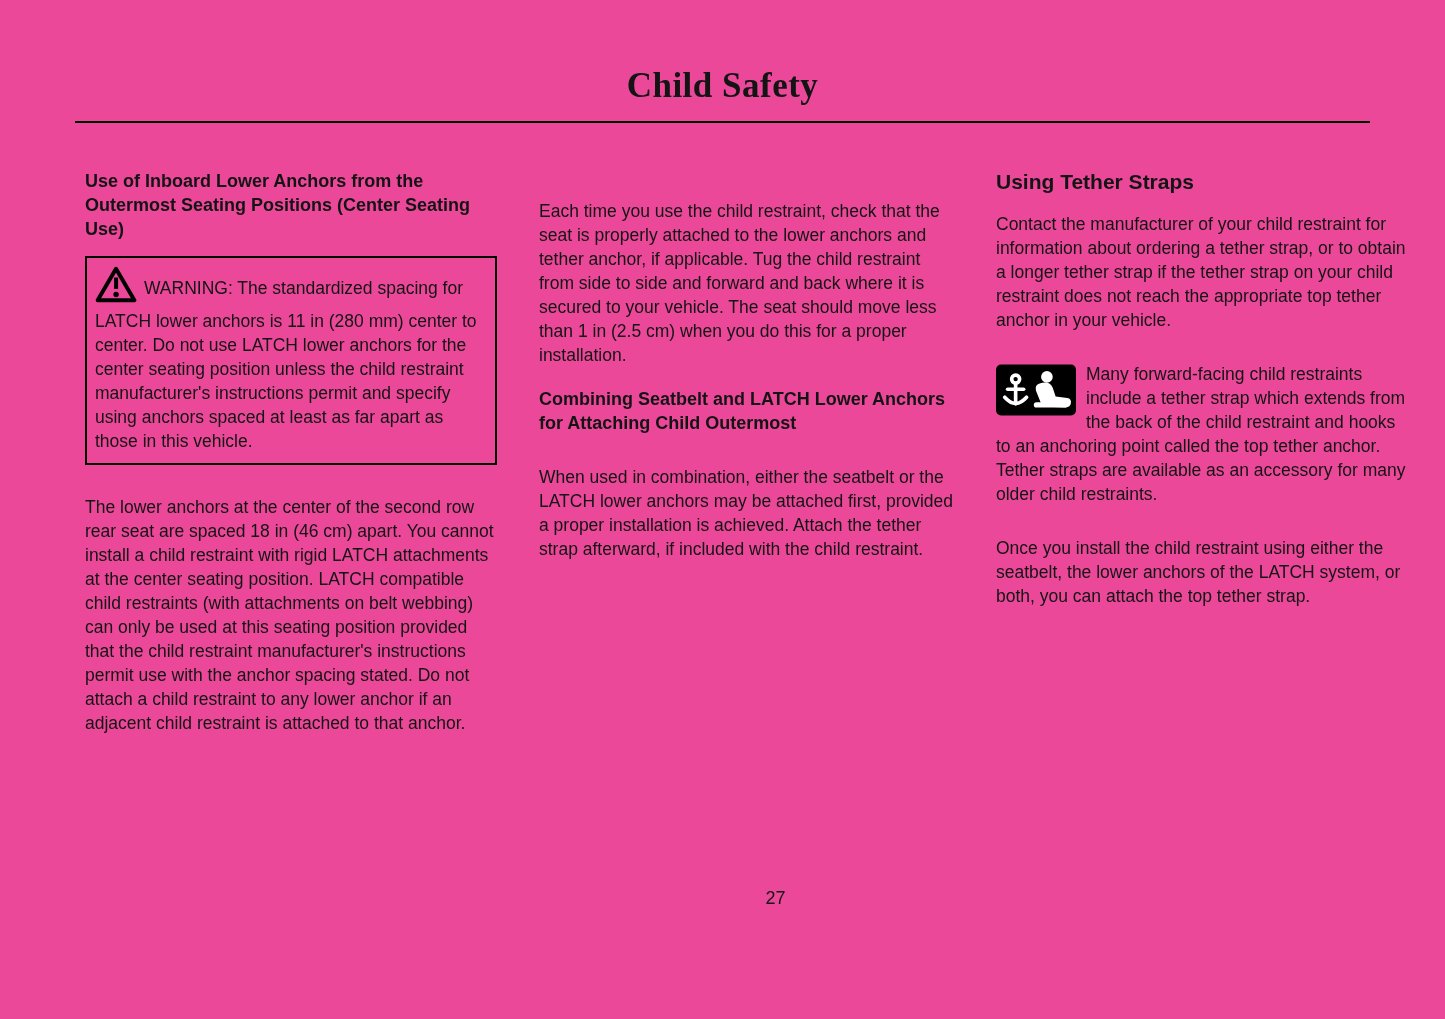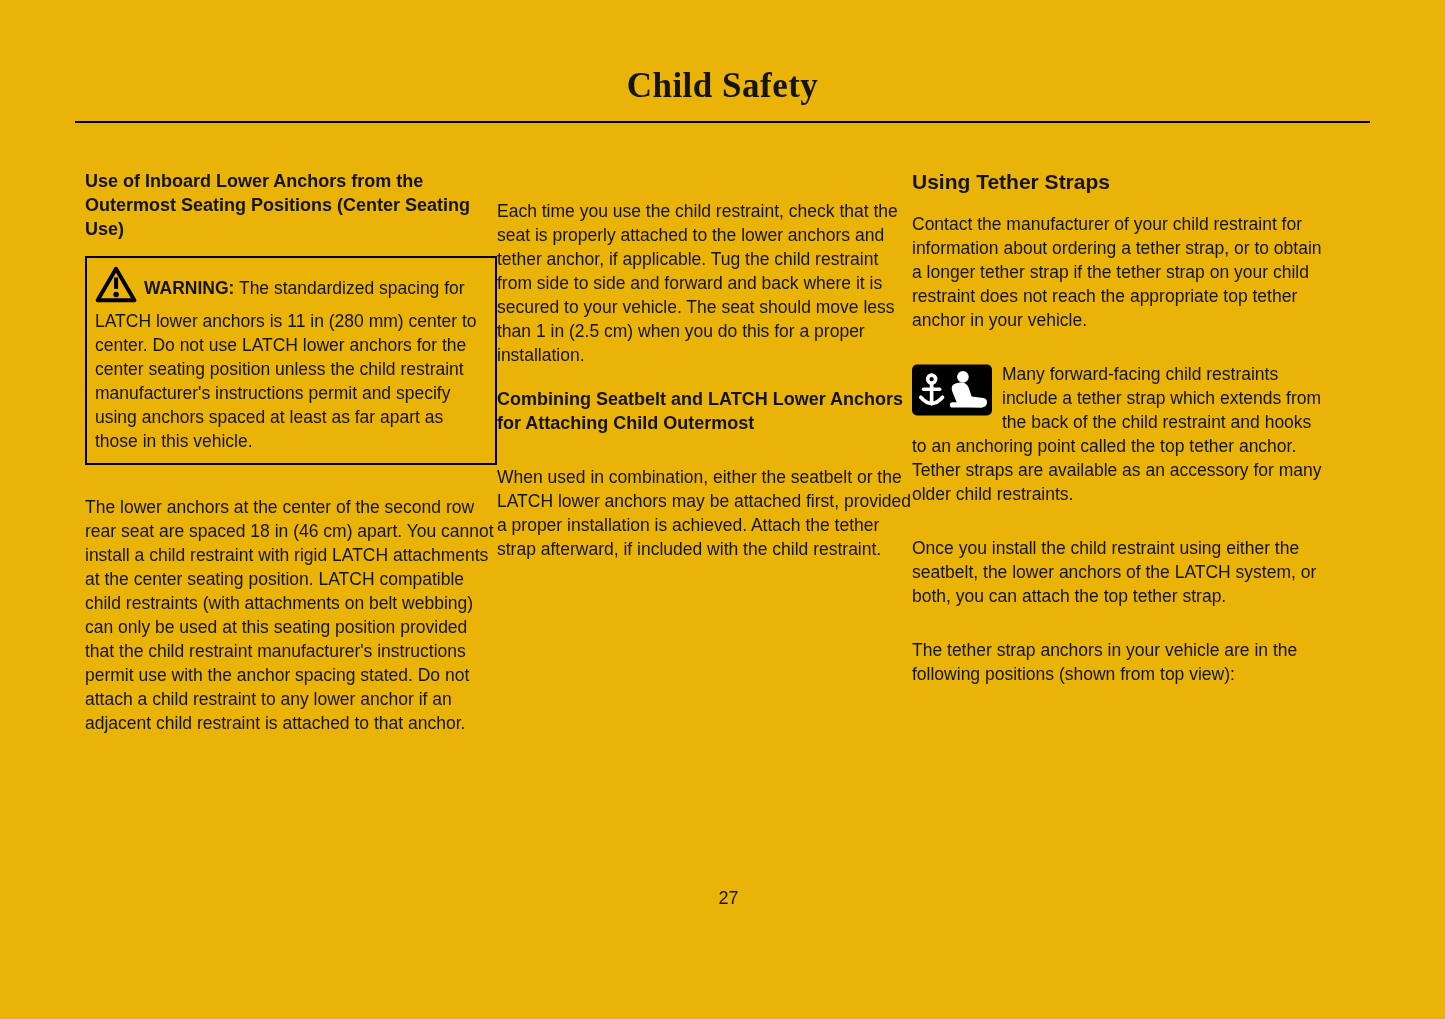--- a/index.html
+++ b/index.html
@@ -3,39 +3,40 @@
 <meta charset="utf-8">
 <style>
   * { margin: 0; padding: 0; box-sizing: border-box; }
   html, body { background: #ffffff; }
   body {
     width: 1445px; height: 1019px;
     font-family: "Liberation Sans", sans-serif;
     color: #141414;
     overflow: hidden;
   }
-  .page { position: relative; width: 1445px; height: 1019px; background: #eab308; }
+  .page { position: relative; width: 1445px; height: 1019px; background: #ec4899; }
 
   .page-title {
     font-family: "Liberation Serif", serif;
     font-weight: 700;
     font-size: 35px;
     letter-spacing: 0.5px;
     text-align: center;
     padding-top: 66px;
   }
   .title-rule {
     border: none;
     border-top: 2px solid #000;
     margin: 15px 75px 0 75px;
   }
 
   .cols {
     display: grid;
     grid-template-columns: 412px 415px 415px;
+    column-gap: 42px;
     margin: 46px 0 0 85px;
     font-size: 17.5px;
     line-height: 24px;
   }
 
   .col { min-width: 0; }
 
   .sub-heading {
     font-size: 18px;
     line-height: 24px;
@@ -55,31 +56,31 @@
   .warning-box {
     border: 2px solid #000;
     padding: 8px 10px 10px 8px;
     margin-bottom: 24px;
   }
   .warning-icon-inline {
     display: inline-block;
     vertical-align: -9px;
     margin-right: 7px;
   }
-  .warning-label { font-weight: 700; }
+  .warning-label { font-weight: 400; }
 
   .tether-icon {
     float: left;
     margin: 2px 10px 6px 0;
   }
 
   .page-number {
     position: absolute;
     top: 888px;
-    left: 521px;
+    left: 568px;
     width: 415px;
     text-align: center;
     font-size: 18px;
   }
 </style>
 </head>
 <body>
 
 <div class="page">
 
@@ -131,20 +132,19 @@
 
             <g fill="#fff">
               <circle cx="70" cy="17" r="8"></circle>
               <path d="M60 26 q14 -4 18 6 l4 12 l16 2 q6 1 5 7 q-1 6 -7 6 l-26 -1 q-7 0 -9 -7 l-6 -15 q-2 -8 5 -10 Z"></path>
               <rect x="52" y="52" width="46" height="7" rx="3.5"></rect>
             </g>
           </svg>
         </span><span>Many forward-facing child restraints include a tether strap which extends from the back of the child restraint and hooks to an anchoring point called the top tether anchor. Tether straps are available as an accessory for many older child restraints.</span>
       </p>
       <p class="para">Once you install the child restraint using either the seatbelt, the lower anchors of the LATCH system, or both, you can attach the top tether strap.</p>
-      <p class="para">The tether strap anchors in your vehicle are in the following positions (shown from top view):</p>
     </div>
 
   </div>
 
   <div class="page-number">27</div>
 
 </div>
 
 </body></html>

